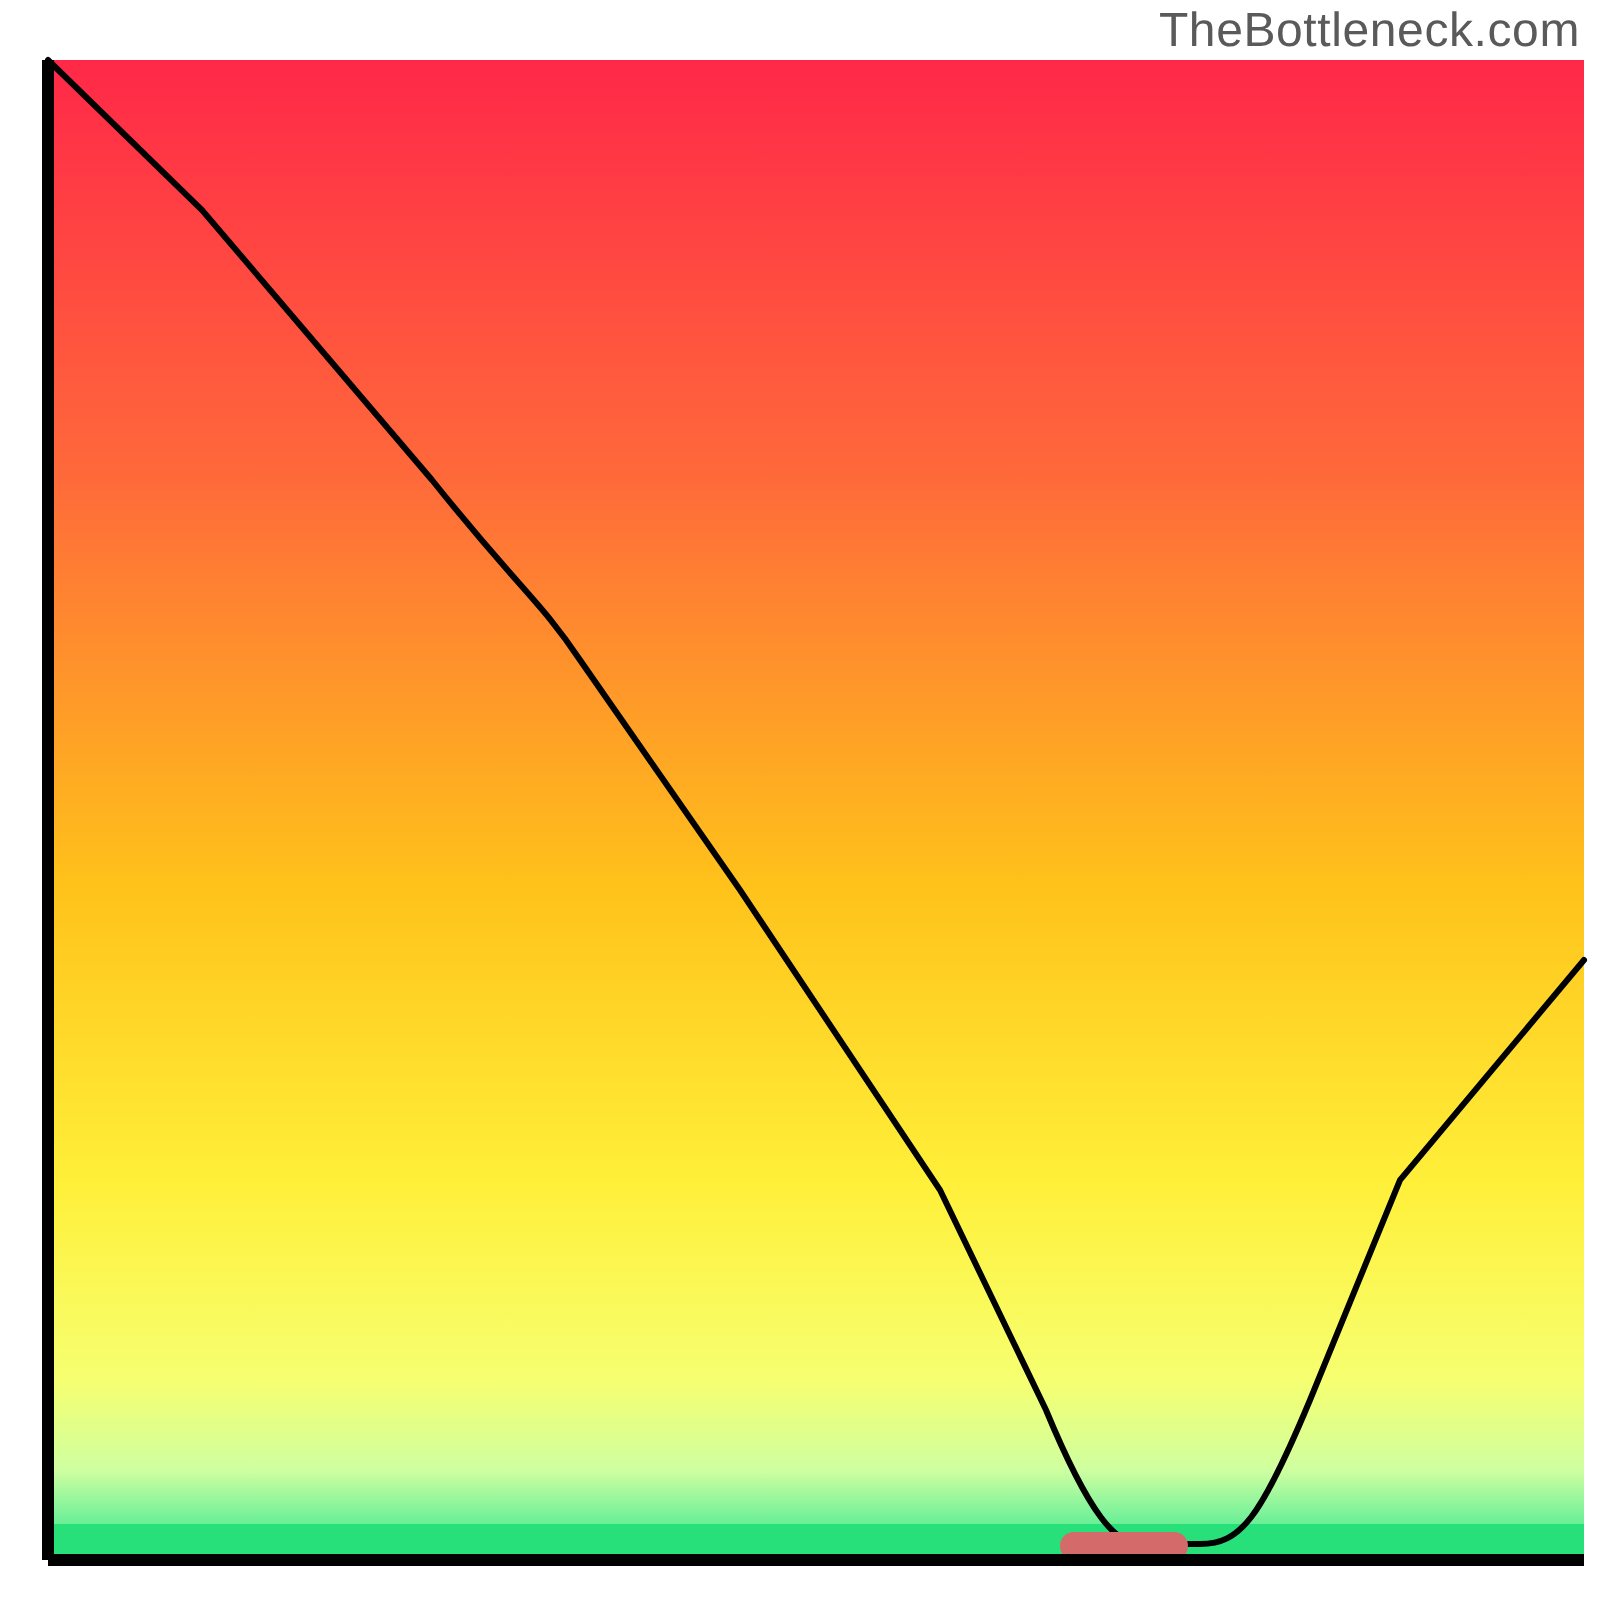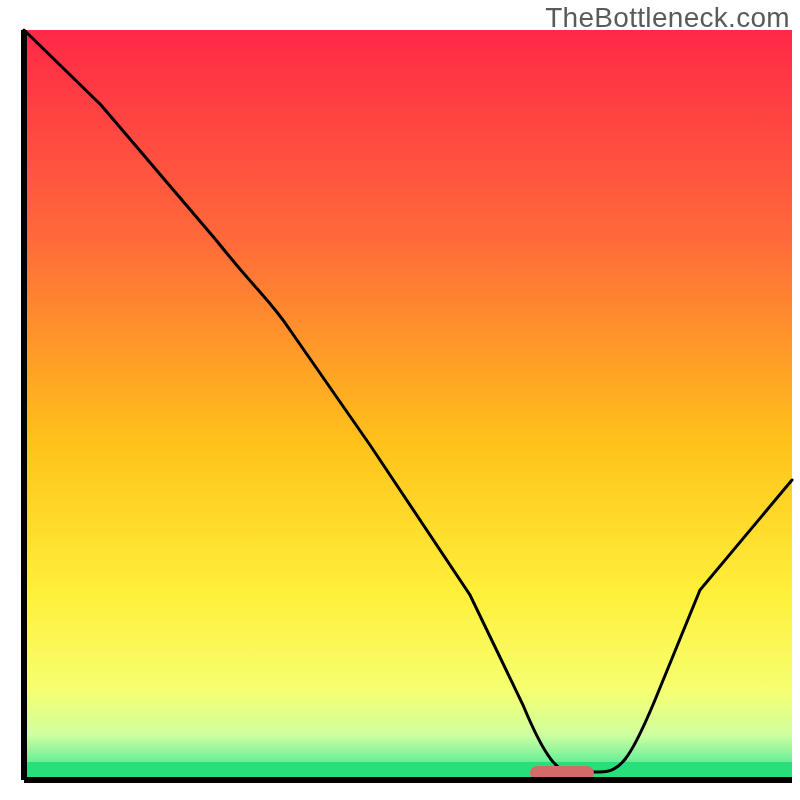--- a/index.html
+++ b/index.html
@@ -18,21 +18,21 @@
   svg {
     position: absolute;
     left: 0;
     top: 0;
   }
   .watermark {
     position: absolute;
     top: 2px;
     right: 10px;
     font-family: Arial, Helvetica, sans-serif;
-    font-size: 28px;
+    font-size: 24px;
     color: #5a5a5a;
     font-weight: 500;
     letter-spacing: 0.3px;
   }
 </style>
 </head>
 <body>
 
 <div class="plot-wrap">
 

